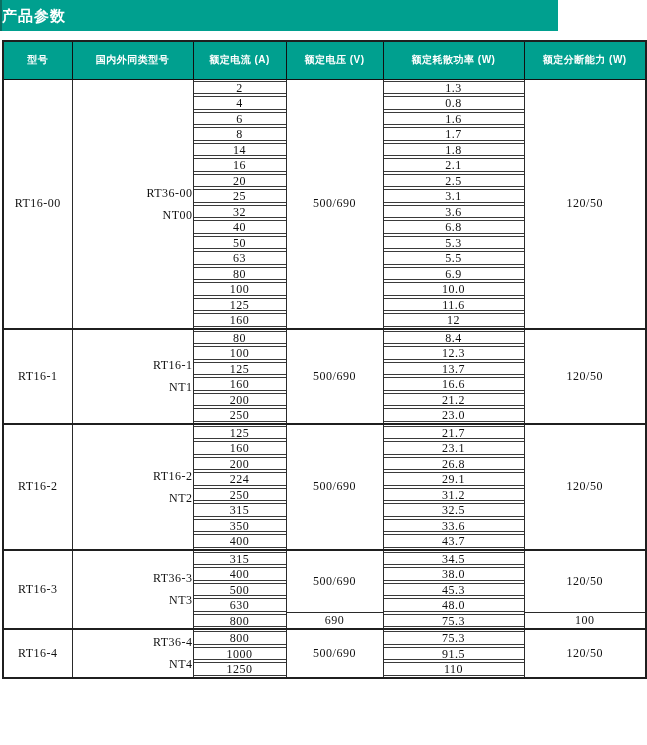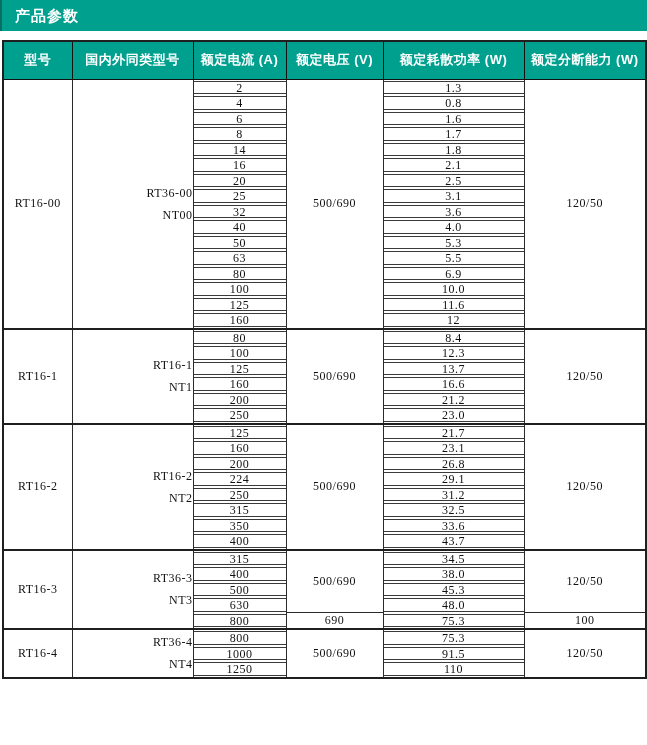--- a/index.html
+++ b/index.html
@@ -1,45 +1,44 @@
 <!DOCTYPE html>
 <html><head>
 <meta charset="utf-8">
 <style>
   * { box-sizing: border-box; margin: 0; padding: 0; }
   html, body { width: 647px; background: #ffffff; }
   body { font-family: "Liberation Serif", serif; color: #111; }
 
   .title-bar {
-    width: 647px; height: 31px;
+    width: 558px; height: 31px;
     background: #00A08F;
     border-left: 2px solid #0b6e62;
     color: #ffffff;
     font-family: "Liberation Sans", sans-serif;
     font-weight: bold; font-size: 15px;
     line-height: 31px;
-    padding-left: 13px;
     letter-spacing: 1px;
   }
 
   .table-wrap { margin: 9px 0 0 2px; }
 
   table.params {
     width: 643px;
     border-collapse: collapse;
     border: 2px solid #1f1f1f;
     table-layout: fixed;
   }
 
   th.hdr {
     background: #00A08F;
     color: #ffffff;
     font-family: "Liberation Sans", sans-serif;
     font-weight: bold;
-    font-size: 13px;
+    font-size: 10px;
     height: 38px;
     border: 1px solid #111;
     text-align: center;
     letter-spacing: 0.5px;
   }
 
   td { font-size: 12px; text-align: center; vertical-align: middle; }
 
   td.merged {
     border: 1px solid #2a2a2a;
@@ -168,21 +167,21 @@
           </td>
           <td class="boxed">
             <div class="box">3.6</div>
           </td>
         </tr>
         <tr>
           <td class="boxed">
             <div class="box">40</div>
           </td>
           <td class="boxed">
-            <div class="box">4.0</div>
+            <div class="box">6.8</div>
           </td>
         </tr>
         <tr>
           <td class="boxed">
             <div class="box">50</div>
           </td>
           <td class="boxed">
             <div class="box">5.3</div>
           </td>
         </tr>

